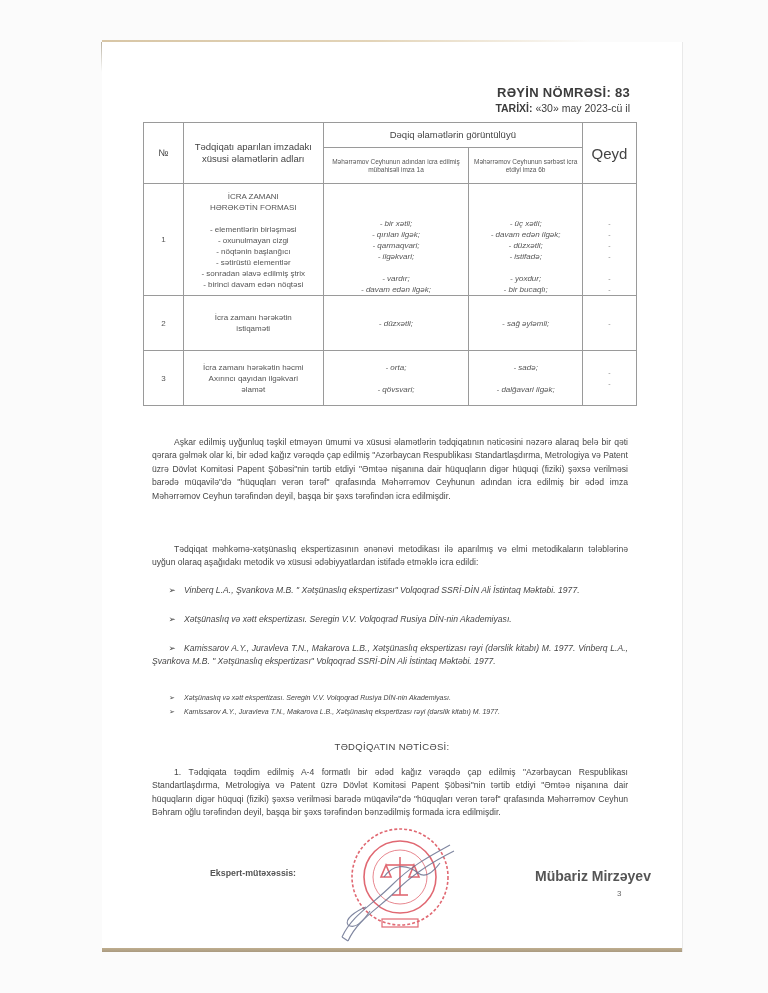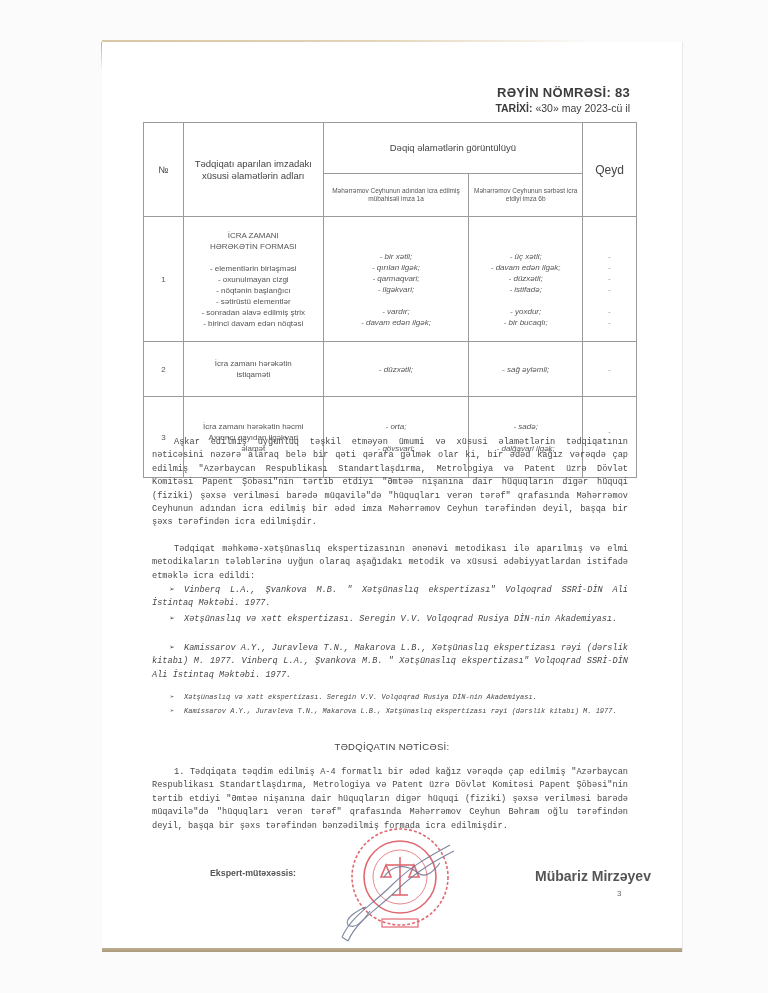--- a/index.html
+++ b/index.html
@@ -29,34 +29,34 @@
   }
   .hdr.num { top:85px; font-size:13px; letter-spacing:0.3px; }
   .hdr.date { top:102px; font-size:10.5px; font-weight:normal; }
   .hdr.date b { font-weight:bold;text-align:center; }
 
   table.signs {
     position:absolute; left:143px; top:122px; width:494px;
     border-collapse:collapse; font-size:8px; color:#555;
   }
   table.signs td, table.signs th {
-    border:1px solid #9a9a9a; text-align:center; vertical-align:middle; padding:13px 2px;
+    border:1px solid #9a9a9a; text-align:center; vertical-align:middle; padding:0 2px;
     font-weight:normal;
   }
   .h-main { font-size:9.5px; color:#444; line-height:12px; }
   .h-sub { font-size:6.5px; line-height:8px; color:#555; }
-  .h-qeyd { font-size:12px; color:#444; font-weight:bold;margin-top:6px; }
+  .h-qeyd { font-size:15px; color:#444; font-weight:bold;margin-top:6px; }
   .rowcell { line-height:11px; font-size:8px; }
   .it { font-style:italic; }
   .dash { color:#888; font-size:7px; line-height:11px; }
   .gap { height:11px; }
 
   .body-text {
     position:absolute; left:152px; width:476px; font-size:8.6px; line-height:13.4px;
-    color:#474747; text-align:justify;font-family:Liberation Mono, monospace;
+    color:#474747; text-align:justify;
   }
   .indent { text-indent:22px; }
   .ref { font-style:italic; }
   .ref .arrow { font-style:normal; display:inline-block; width:24px; text-align:center; margin-left:8px; }
   .ref.small { font-size:7px; line-height:11.5px; }
   .section-title {
     position:absolute; left:102px; width:580px; top:741px; text-align:center;
     font-size:9.5px; font-weight:normal; color:#444; letter-spacing:0.3px;
   }
   .sig-label { position:absolute; left:210px; top:868px; font-size:8.8px; font-weight:bold; color:#555; }

